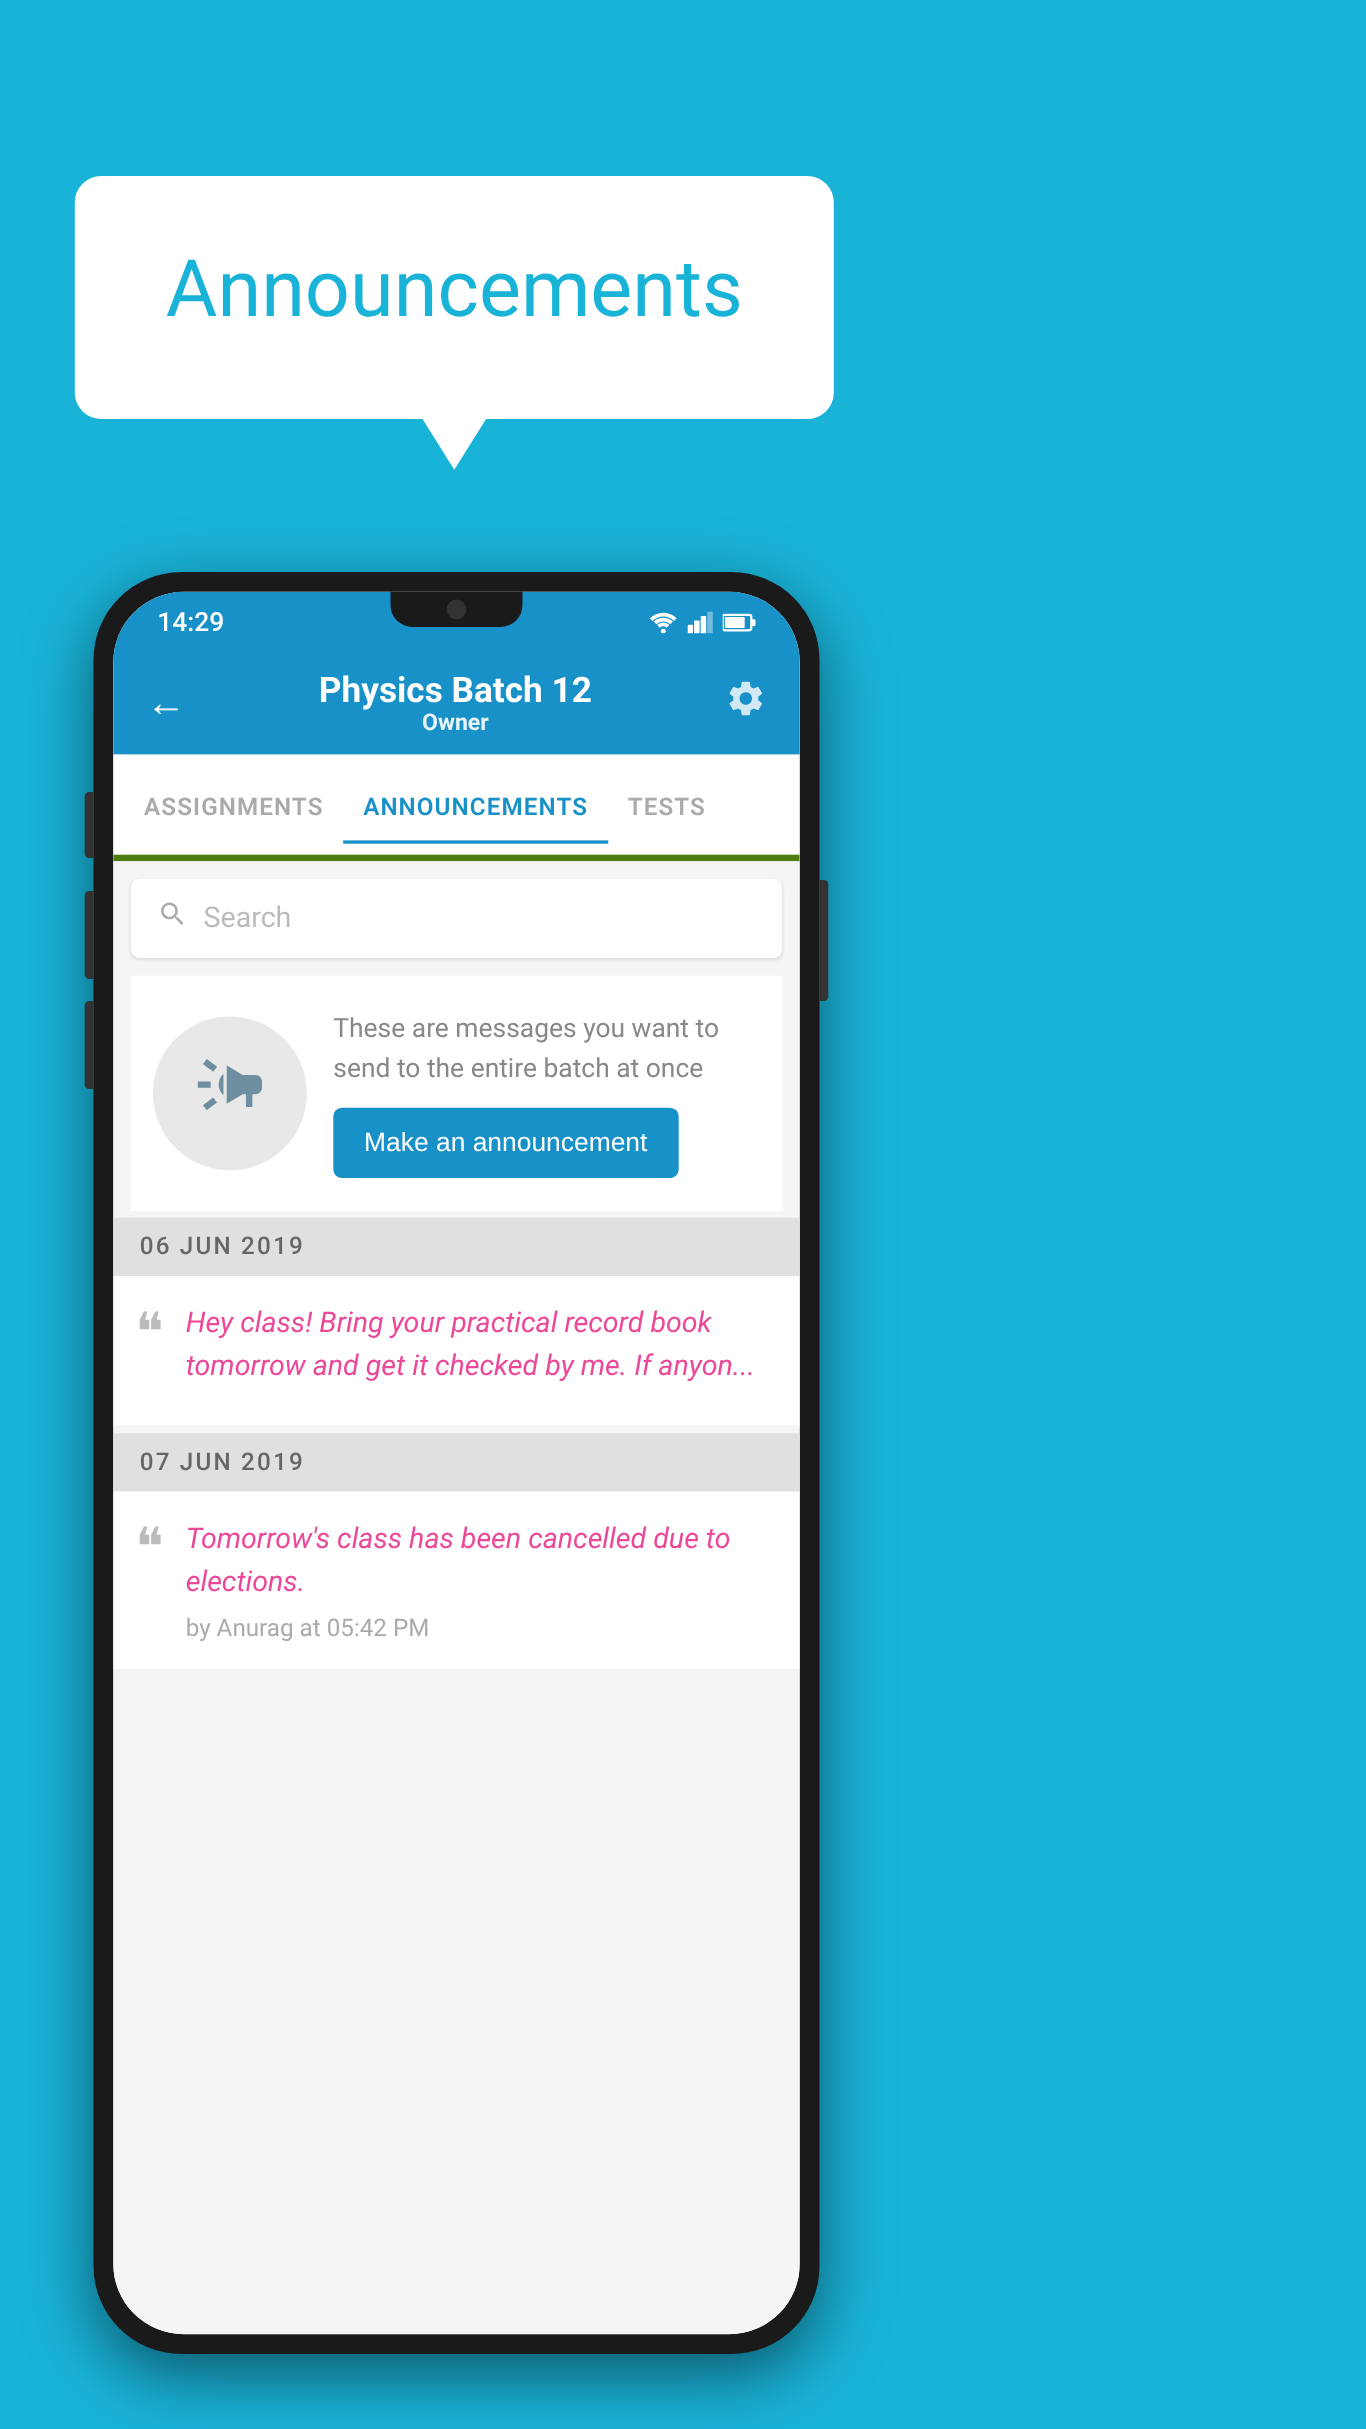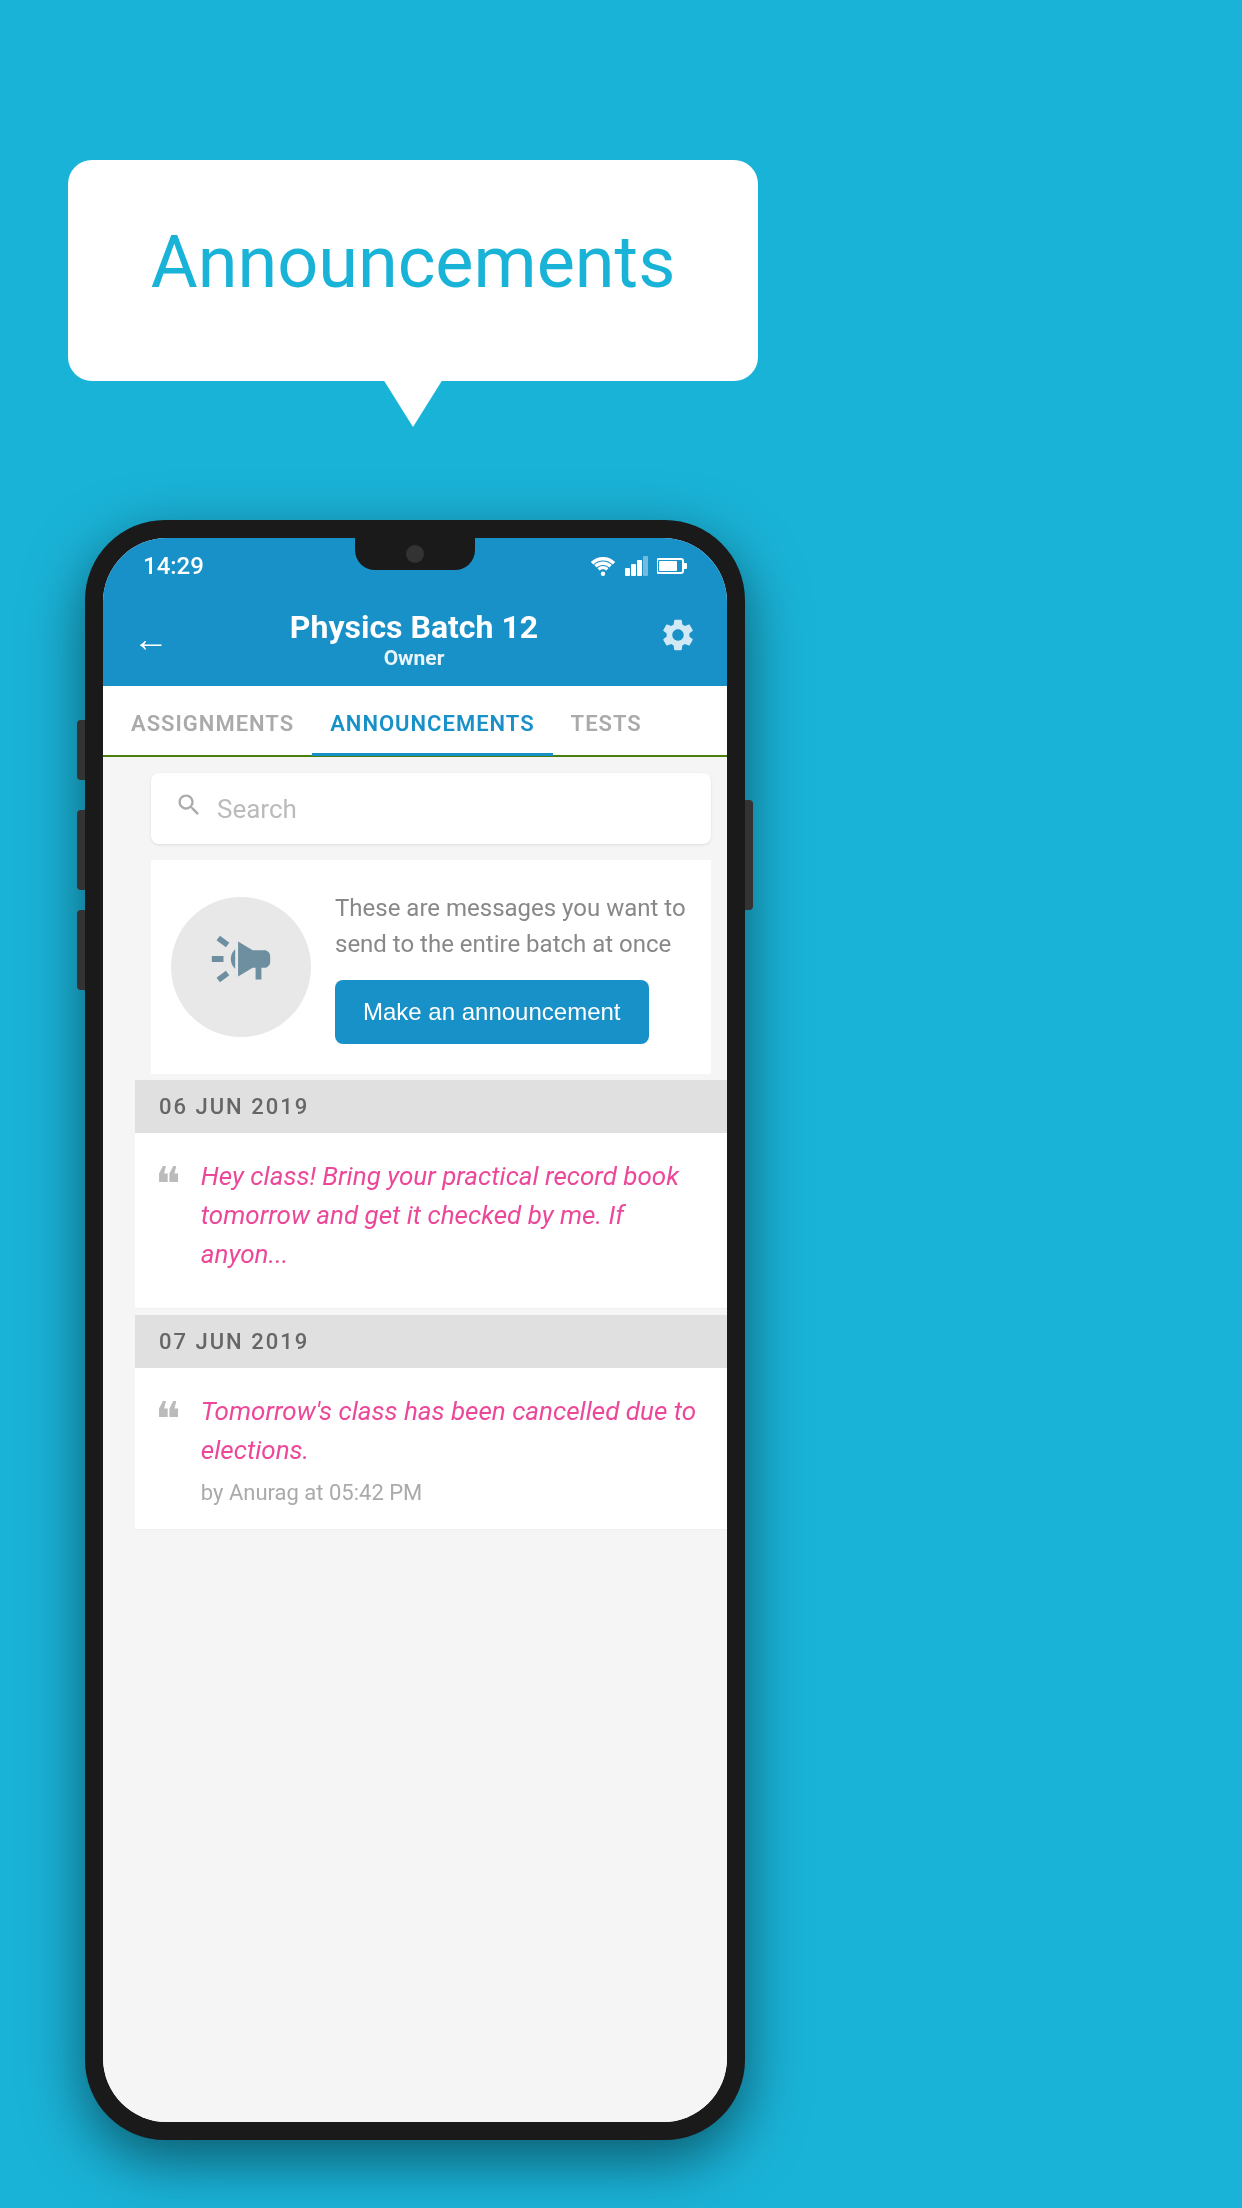--- a/index.html
+++ b/index.html
@@ -206,22 +206,22 @@
     .header-gear {
       font-size: 36px;
       color: rgba(255,255,255,0.8);
       cursor: pointer;
     }
 
     
     .tabs-bar {
       background: white;
       display: flex;
-      border-bottom: 2px solid #4d7c0f;
-      padding: 1px 10px;
+      border-bottom: 6px solid #4d7c0f;
+      padding: 12px 10px;
     }
 
     .tab-item {
       padding: 24px 18px 18px;
       font-size: 22px;
       color: #aaa;
       font-weight: 600;
       letter-spacing: 1px;
       cursor: pointer;
       position: relative;
@@ -240,21 +240,20 @@
       right: 0;
       height: 3px;
       background: #1890c8;
     }
 
     
     .content-area {
       flex: 1;
       background: #f5f5f5;
       overflow-y: auto;
-      padding-left: 32px;
     }
 
     
     .search-bar {
       background: white;
       margin: 16px;
       border-radius: 8px;
       padding: 18px 24px;
       display: flex;
       align-items: center;

